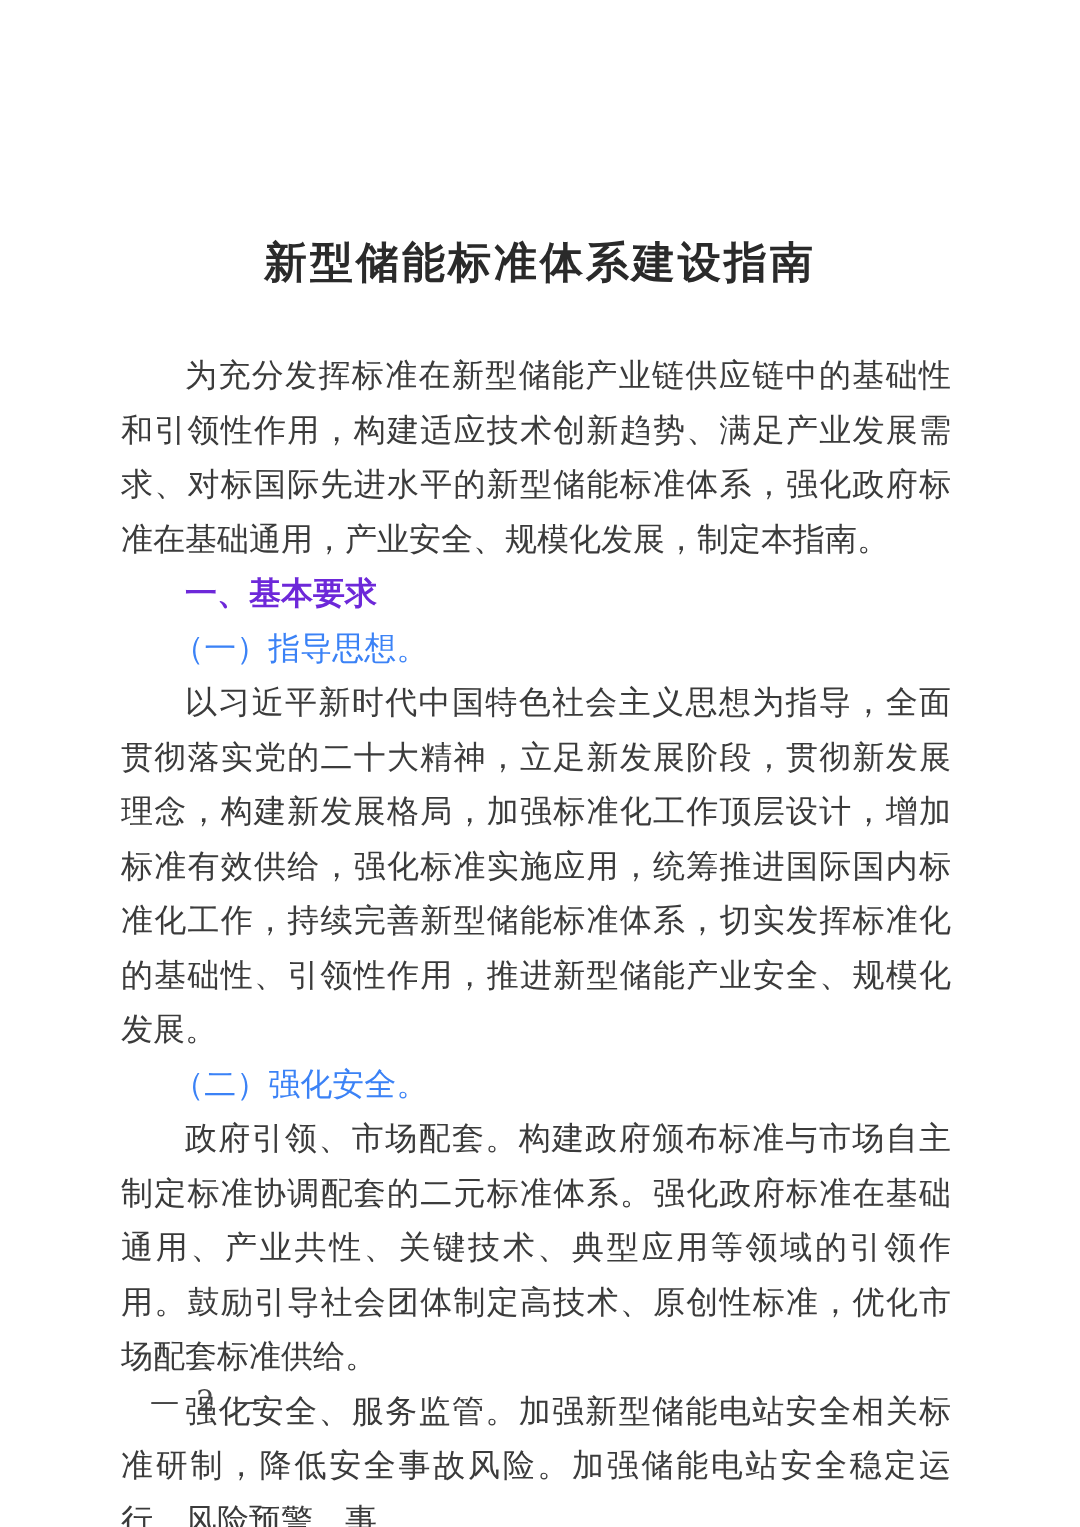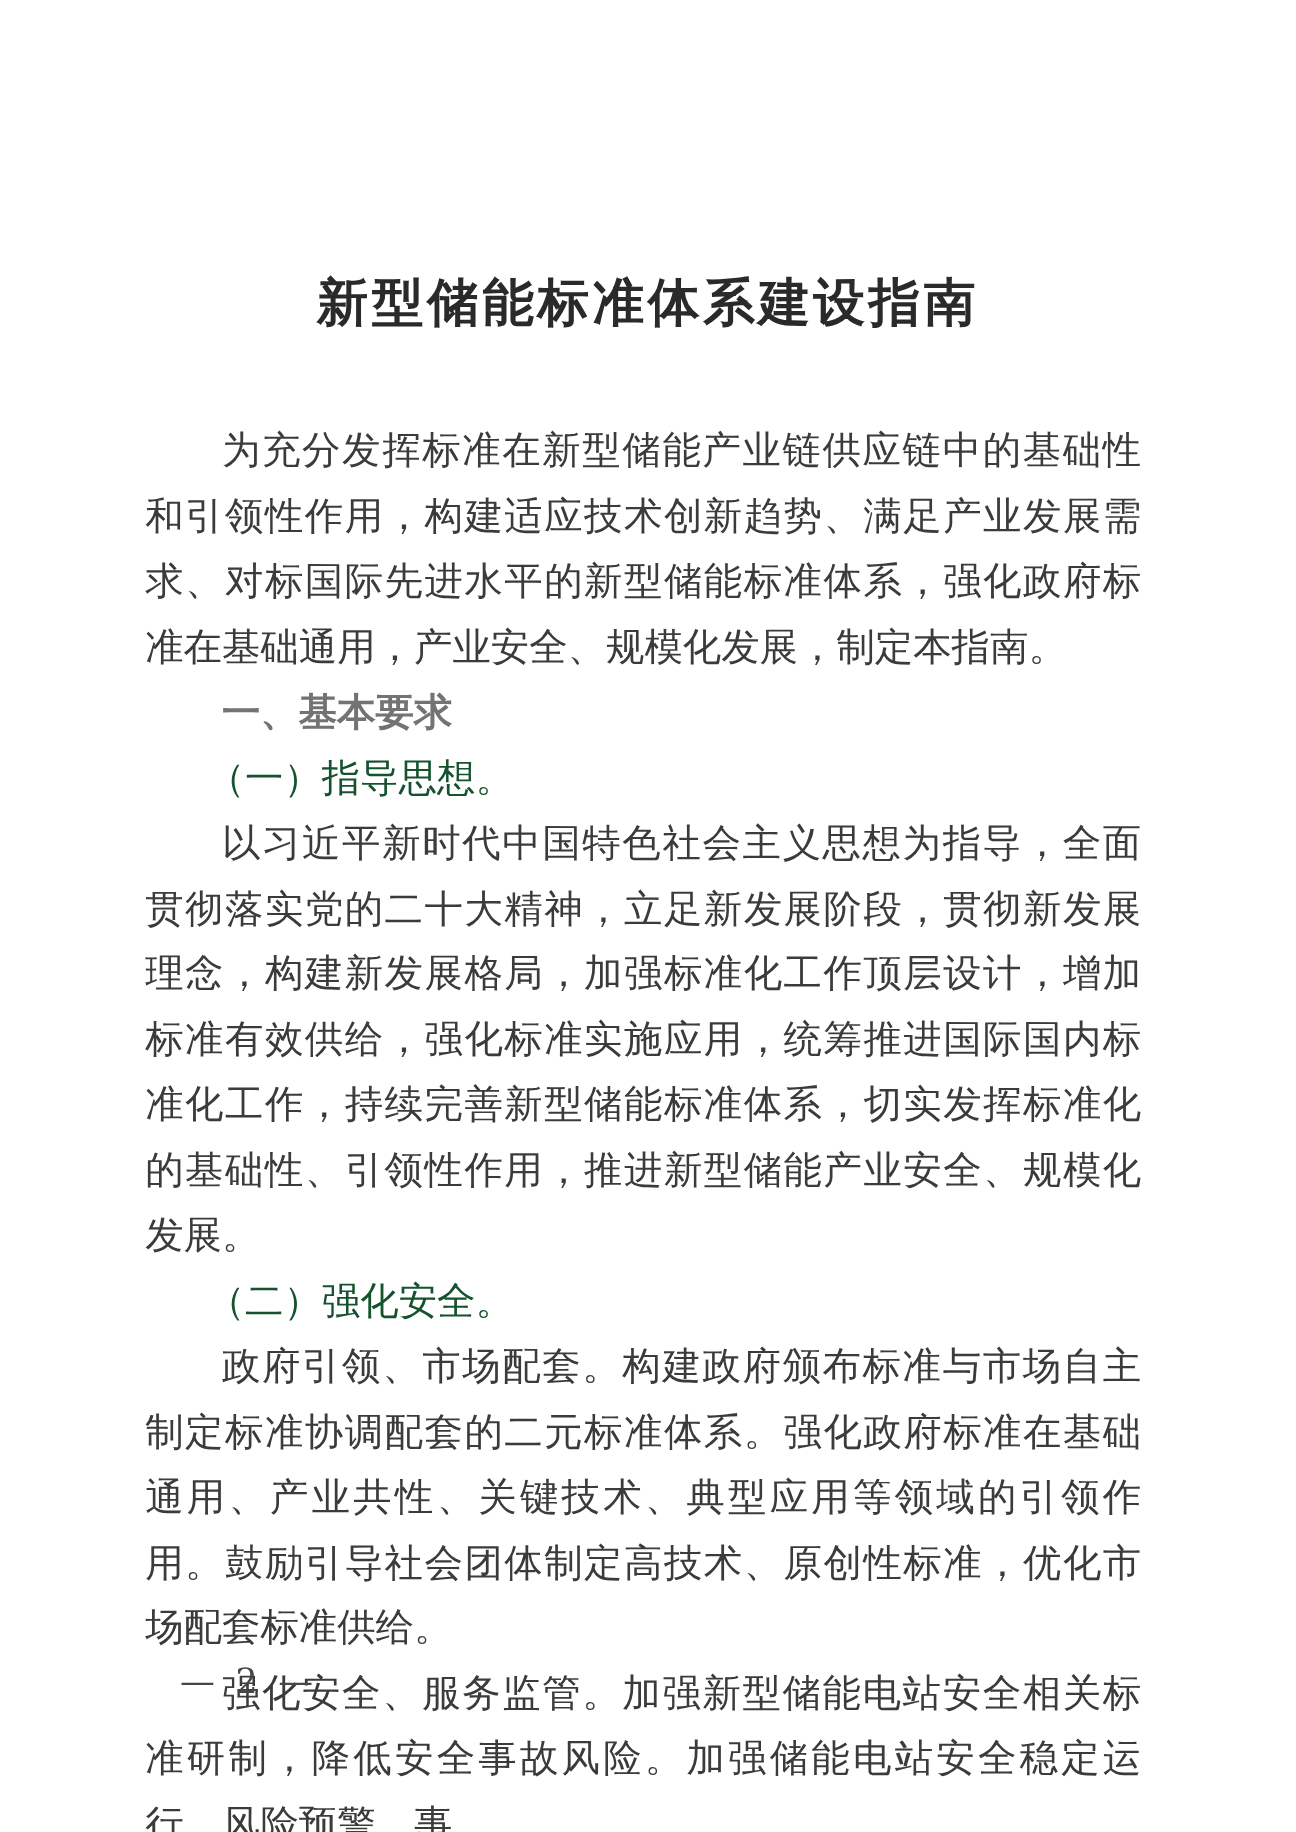--- a/index.html
+++ b/index.html
@@ -13,21 +13,21 @@
     height: 1527px;
     background: #ffffff;
     overflow: hidden;
     font-family: "DejaVu Serif", "Liberation Serif", serif;
   }
   .doc-title {
     position: absolute;
     top: 224px;
     left: 0;
     right: 0;
-    margin: 0;
+    margin: 10px;
     text-align: center;
     font-size: 43px;
     font-weight: 700;
     letter-spacing: 3px;
     color: #2a2a2a;
     font-family: "DejaVu Serif", "Liberation Serif", serif;
   }
   .content {
     position: absolute;
     top: 348px;
@@ -42,26 +42,26 @@
   .content p {
     margin: 0;
     padding: 0;
   }
   .para {
     text-indent: 2em;
   }
   .heading-1 {
     text-indent: 2em;
     font-weight: 700;
-    color: #737373;
+    color: #6d28d9;
     font-family: "DejaVu Sans", "Liberation Sans", sans-serif;
   }
   .heading-2 {
     text-indent: 1.6em;
-    color: #14532d;
+    color: #3b82f6;
   }
   .page-number {
     position: absolute;
     top: 1384px;
     left: 150px;
     font-size: 29px;
     letter-spacing: 4px;
     color: #474747;
     font-family: "DejaVu Serif", "Liberation Serif", serif;
   }

